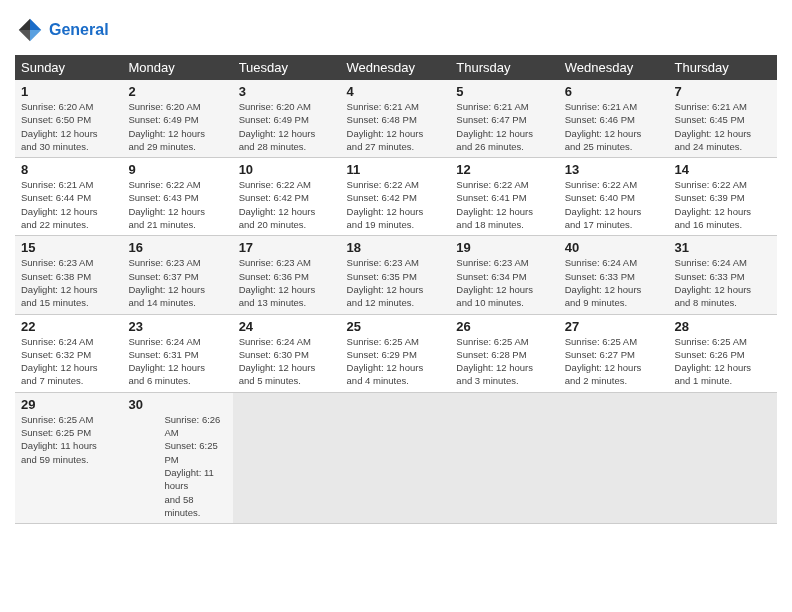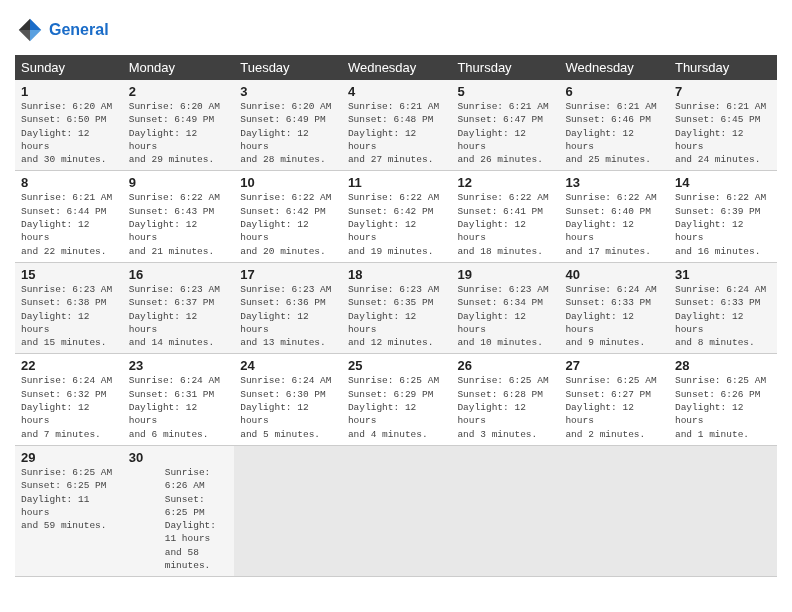--- a/index.html
+++ b/index.html
@@ -73,21 +73,20 @@
       font-size: 13px;
       font-weight: bold;
       color: #222;
       display: block;
       margin-bottom: 1px;
     }
     .day-info {
       color: #444;
       font-size: 9.5px;
       line-height: 1.4;
-      font-family: Liberation Mono, monospace;
     }
     td.empty {
       background: #e8e8e8;
     }
   </style>
 </head>
 <body>
 
 <div class="container">
   <div class="header-row">

